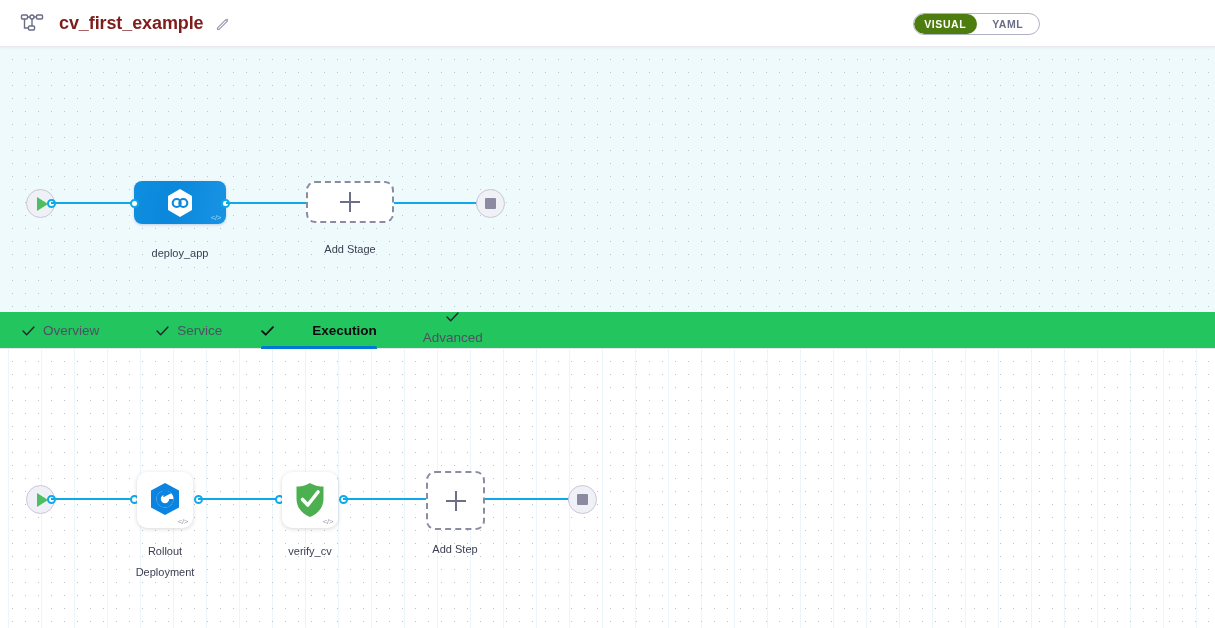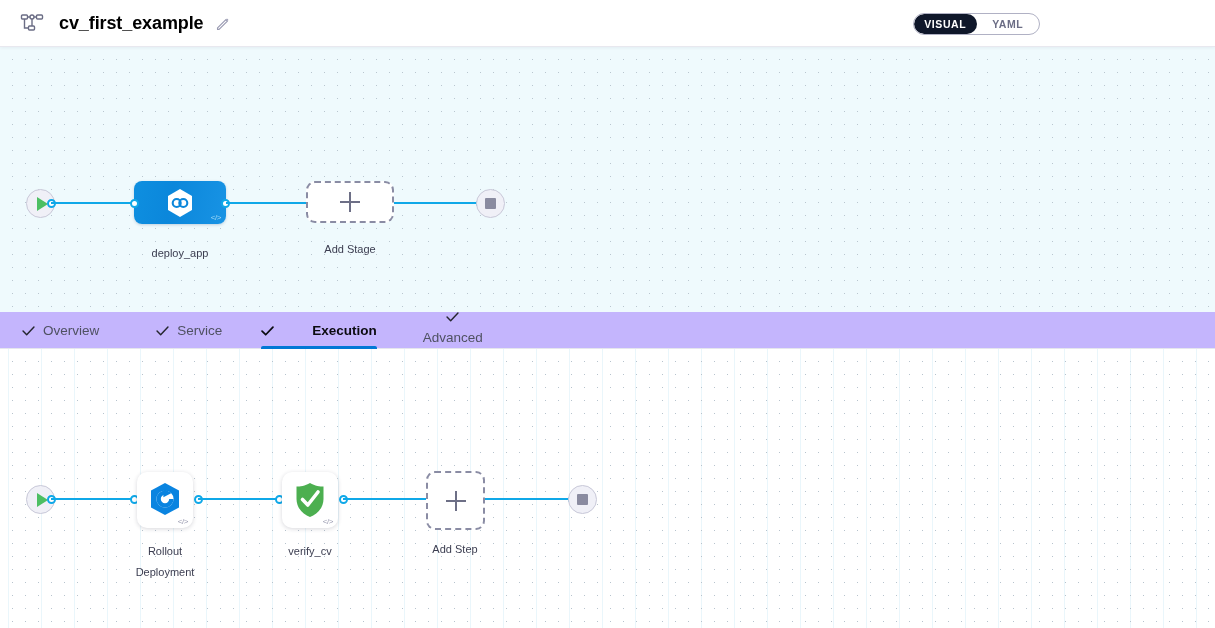--- a/index.html
+++ b/index.html
@@ -20,59 +20,59 @@
     background: #ffffff;
     border-bottom: 1px solid #e8e8ef;
     box-shadow: 0 1px 3px rgba(40,41,61,0.06);
     display: flex; align-items: center;
     z-index: 20;
   }
   .pipeline-icon { margin-left: 20px; width: 24px; height: 24px; display: block; }
   .pipeline-title {
     margin-left: 15px;
     font-size: 18px; font-weight: bold;
-    color: #000000;
+    color: #7f1d1d;
     letter-spacing: -0.1px;
   }
   .edit-pencil { margin-left: 11px; width: 17px; height: 17px; cursor: pointer; }
 
   .mode-toggle {
     position: absolute; right: 175px; top: 13px;
     width: 127px; height: 22px;
     border: 1px solid #b0b1c4;
     border-radius: 11px;
     background: #ffffff;
     display: flex; align-items: center;
     overflow: hidden;
   }
   .mode-opt {
     flex: 1; height: 100%;
     display: flex; align-items: center; justify-content: center;
     font-size: 10.5px; font-weight: bold; letter-spacing: 0.6px;
     color: #6b6d85; cursor: pointer;
     border-radius: 11px;
   }
-  .mode-opt.active { background: #0f172a; color: #ffffff; }
+  .mode-opt.active { background: #4d7c0f; color: #ffffff; }
 
   
   .stage-canvas {
     position: absolute; left: 0; top: 47px;
     width: 1215px; height: 265px;
     background-color: #effafd;
     background-image: radial-gradient(circle, #b9c6cf 0.9px, transparent 1px);
     background-size: 13px 13px;
     background-position: 6px 6px;
     overflow: hidden;
   }
 
   
   .tabbar {
     position: absolute; left: 0; top: 312px;
     width: 1215px; height: 37px;
-    background: #c4b5fd;
+    background: #22c55e;
     border-bottom: 1px solid #e5e6ee;
     display: flex; align-items: flex-start;
     z-index: 10;
   }
   .tab {
     position: relative;
     height: 37px;
     display: flex; align-items: center; gap: 8px;
     cursor: pointer;
     font-size: 13.5px;

